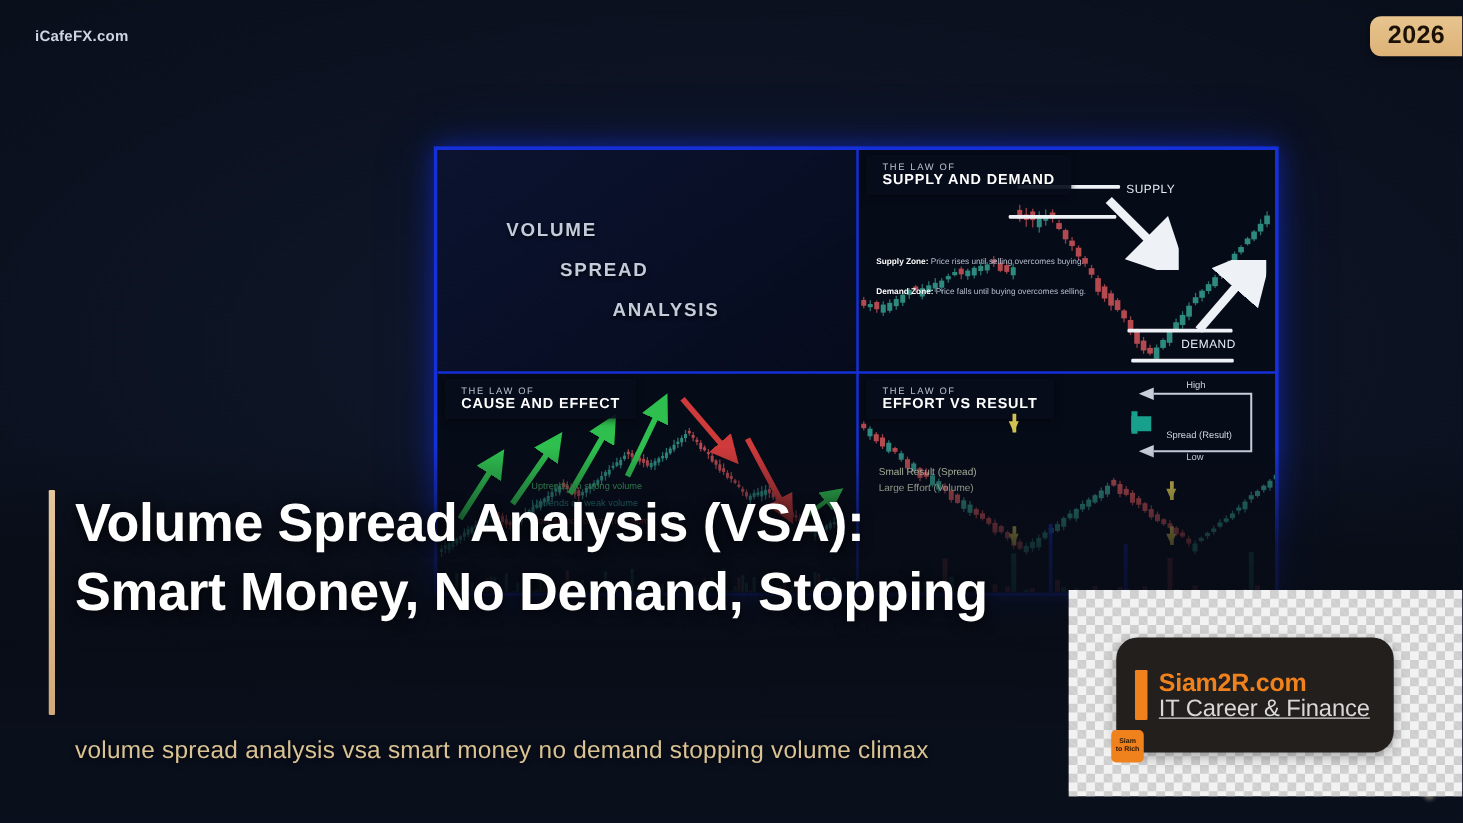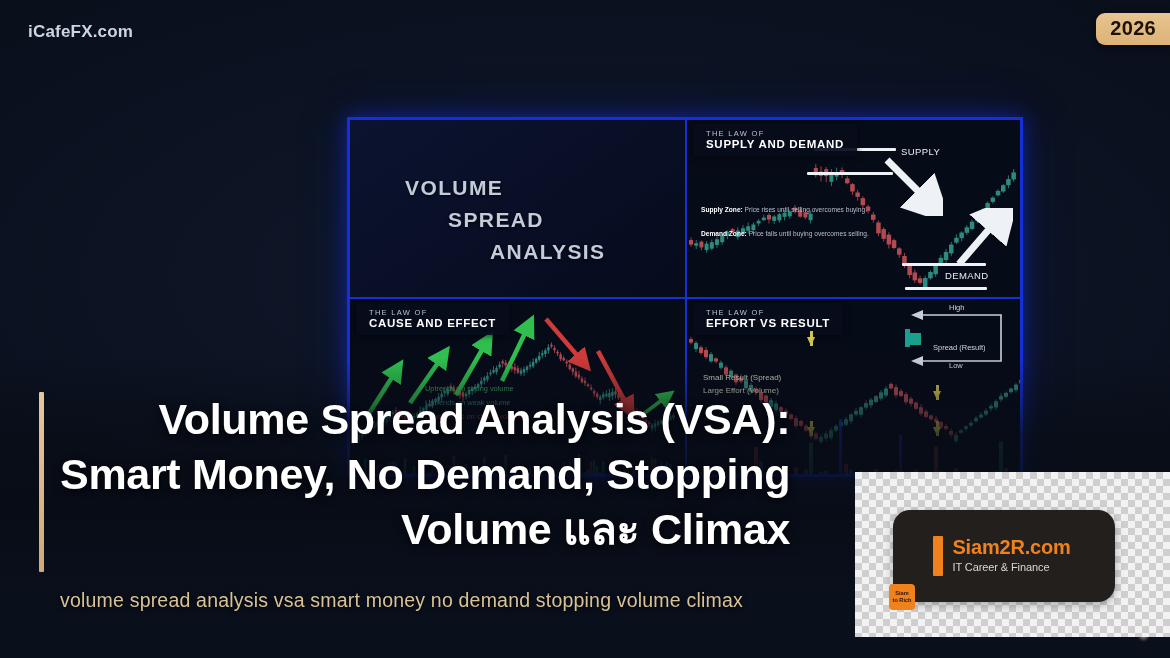--- a/index.html
+++ b/index.html
@@ -13,21 +13,21 @@
     position:absolute; inset:0;
     background:
       radial-gradient(ellipse 70% 55% at 50% 42%, #121a2e 0%, #0d1424 45%, #0a0f1c 100%),
       #0b1120;
     overflow:hidden;
   }
 
   
   .site-brand {
     position:absolute; left:28px; top:22px;
-    font-size:17px; font-weight:600; color:#cdd5e2;
+    font-size:12px; font-weight:600; color:#cdd5e2;
     letter-spacing:.2px;
   }
   .year-badge {
     position:absolute; right:0px; top:13px;
     background:linear-gradient(180deg,#e8c48f 0%,#dcb277 100%);
     color:#1b1205; font-size:20px; font-weight:700;
     padding:4px 14px 5px 14px;
     border-radius:9px 0 0 9px;
     letter-spacing:.3px;
     box-shadow:0 2px 8px rgba(0,0,0,.45);
@@ -40,21 +40,21 @@
     background:#070c18;
     box-shadow:0 0 18px rgba(20,48,220,.55), 0 0 46px rgba(16,36,160,.30);
     overflow:hidden;
   }
   .quad { position:absolute; width:50%; height:50%; overflow:hidden; }
   .q-tl { left:0; top:0; background:linear-gradient(145deg,#0b1330 0%,#060b1c 100%); }
   .q-tr { left:50%; top:0; border-left:2px solid #1530d8; background:#060b18; }
   .q-bl { left:0; top:50%; border-top:2px solid #1530d8; background:#060b18; }
   .q-br { left:50%; top:50%; border-top:2px solid #1530d8; border-left:2px solid #1530d8; background:#060b18; }
 
-  .vsa-word { position:absolute; color:#c3ccd9; font-weight:700; letter-spacing:1.4px; font-size:21px;
+  .vsa-word { position:absolute; color:#c3ccd9; font-weight:700; letter-spacing:1.4px; font-size:15px;
               text-shadow:0 1px 3px rgba(0,0,0,.8); }
   .vsa-1 { left:55px; top:56px; }
   .vsa-2 { left:98px; top:88px; }
   .vsa-3 { left:140px; top:120px; }
 
   .law-box {
     position:absolute; left:6px; top:4px;
     background:rgba(8,13,28,.93);
     padding:5px 13px 6px 13px; z-index:6; text-align:left;
     box-shadow:0 1px 6px rgba(0,0,0,.6);
@@ -77,21 +77,21 @@
 
   .spread-diag { position:absolute; z-index:6; }
   .sd-label { position:absolute; color:#cfd6e2; font-size:7.5px; z-index:7; white-space:nowrap; }
 
   
   #title-shade {
     position:absolute; left:0; bottom:0; width:1170px; height:300px;
     background:linear-gradient(180deg, rgba(8,12,22,0) 0%, rgba(8,12,22,.72) 26%, rgba(8,12,22,.93) 52%, #0a0f1c 78%);
     z-index:20;
   }
-  #title-wrap { position:absolute; left:39px; top:392px; z-index:25;text-align:right; }
+  #title-wrap { position:absolute; left:39px; top:392px; z-index:25; }
   #accent-bar { position:absolute; left:0; top:0; width:5px; height:180px;
                 background:linear-gradient(180deg,#e6c79c,#d2a978); border-radius:1px; }
   #headline {
     margin-left:21px; color:#ffffff; font-weight:700; font-size:43px; line-height:55px;
     letter-spacing:-.3px; text-shadow:0 2px 10px rgba(0,0,0,.85);
     max-width:790px;
   }
   #tagline {
     position:absolute; left:60px; top:589px; z-index:25;
     color:#d9c293; font-size:19.5px; letter-spacing:.2px;
@@ -111,21 +111,21 @@
   }
   #wm-card {
     position:absolute; left:38px; top:38px; width:222px; height:92px;
     background:#231f1d; border-radius:17px;
     display:flex; align-items:center; justify-content:center;
     box-shadow:0 3px 10px rgba(0,0,0,.3);
   }
   #wm-inner { display:flex; align-items:center; gap:9px; margin-left:-4px; }
   #wm-pipe { width:10px; height:40px; background:#f0821e; border-radius:1px; }
   #wm-name { color:#f0821e; font-size:20px; font-weight:600; line-height:23px; letter-spacing:-.2px; }
-  #wm-sub { color:#d8d8d8; font-size:11px; line-height:17px; letter-spacing:-.1px; }
+  #wm-sub { color:#d8d8d8; font-size:19px; line-height:17px; letter-spacing:-.1px;text-decoration:underline; }
   #wm-chip {
     position:absolute; left:34px; top:112px; width:26px; height:26px;
     background:#f0821e; border-radius:4px; color:#2a1402;
     font-size:5.6px; font-weight:700; line-height:7px;
     display:flex; flex-direction:column; align-items:center; justify-content:center;
   }
   .blob { position:absolute; border-radius:50%; background:#6e6a62; filter:blur(1.6px); z-index:29; }
 </style>
 </head>
 <body>
@@ -921,21 +921,20 @@
     </div>
   </div>
 
   <div id="title-shade"></div>
 
   <div id="title-wrap">
     <div id="accent-bar"></div>
     <div id="headline">
       <div>Volume Spread Analysis (VSA):</div>
       <div>Smart Money, No Demand, Stopping</div>
-      <div>Volume และ Climax</div>
     </div>
   </div>
   <div id="tagline">volume spread analysis vsa smart money no demand stopping volume climax</div>
 
   <div class="blob" style="right:18px; top:568px; width:13px; height:22px;"></div>
   <div class="blob" style="right:22px; top:628px; width:9px; height:12px;"></div>
 
   <div id="wm">
     <div id="wm-card">
       <div id="wm-inner">

